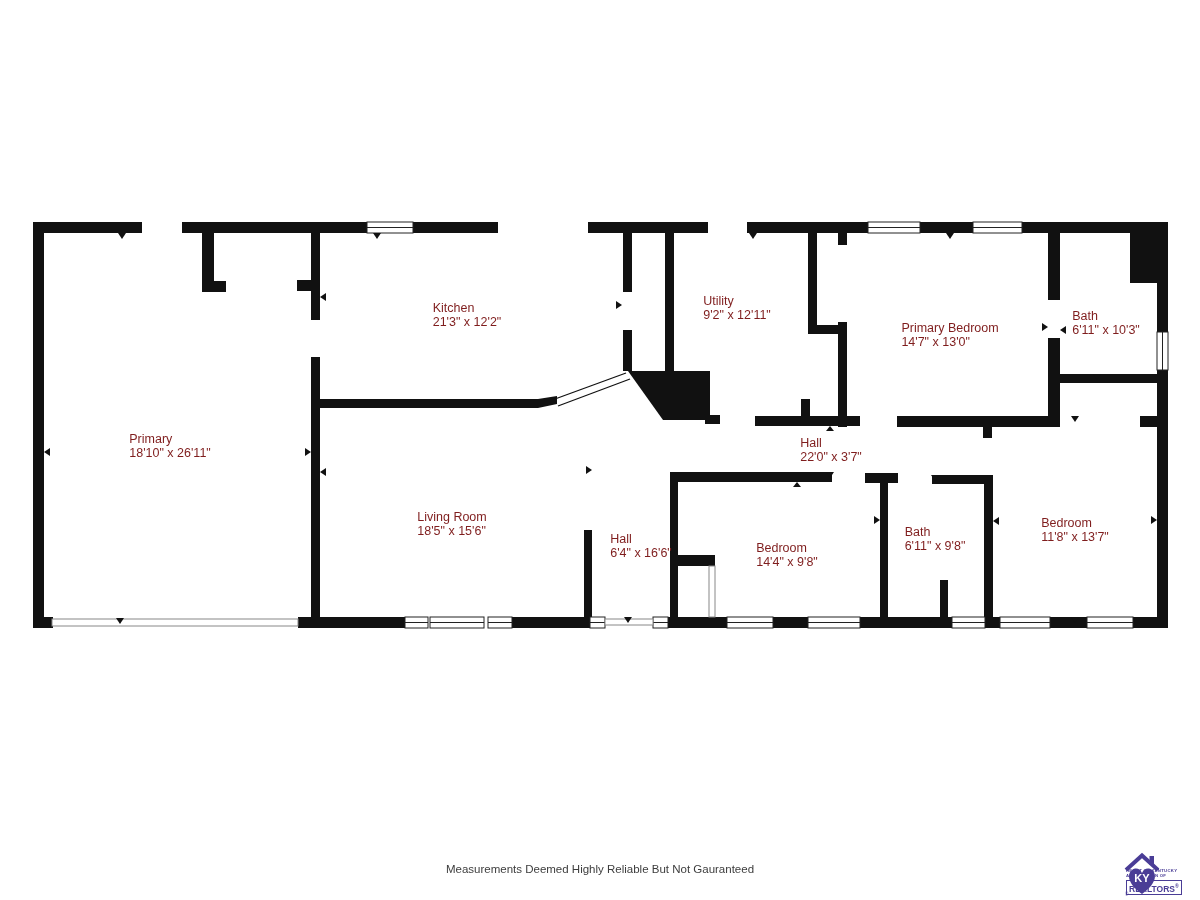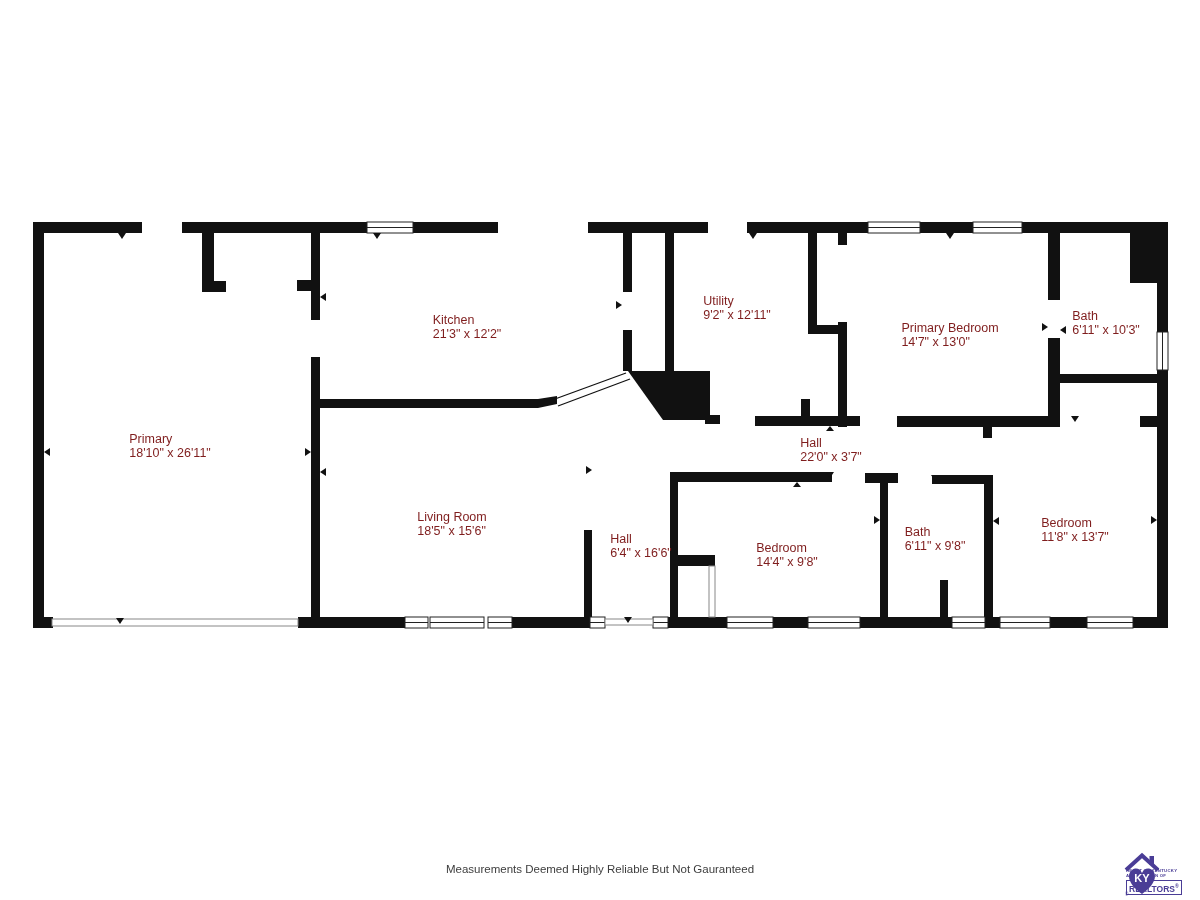--- a/index.html
+++ b/index.html
@@ -186,21 +186,21 @@
       <polygon class="tick" points="624,617 632,617 628,623"></polygon>
       <polygon class="tick" points="926,617 934,617 930,623"></polygon>
       <polygon class="tick" points="1071,617 1079,617 1075,623"></polygon>
     </g>
   </svg>
 
   <div class="room-label" style="left:170px;top:446px">
     <div>Primary</div>
     <div>18'10" x 26'11"</div>
   </div>
-  <div class="room-label" style="left:467px;top:327px">
+  <div class="room-label" style="left:467px;top:315px">
     <div>Kitchen</div>
     <div>21'3" x 12'2"</div>
   </div>
   <div class="room-label" style="left:737px;top:308px">
     <div>Utility</div>
     <div>9'2" x 12'11"</div>
   </div>
   <div class="room-label" style="left:950px;top:335px">
     <div>Primary Bedroom</div>
     <div>14'7" x 13'0"</div>

